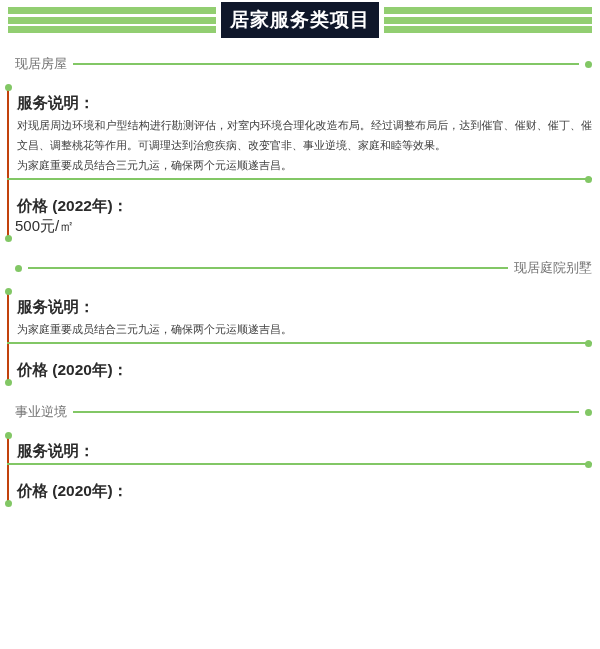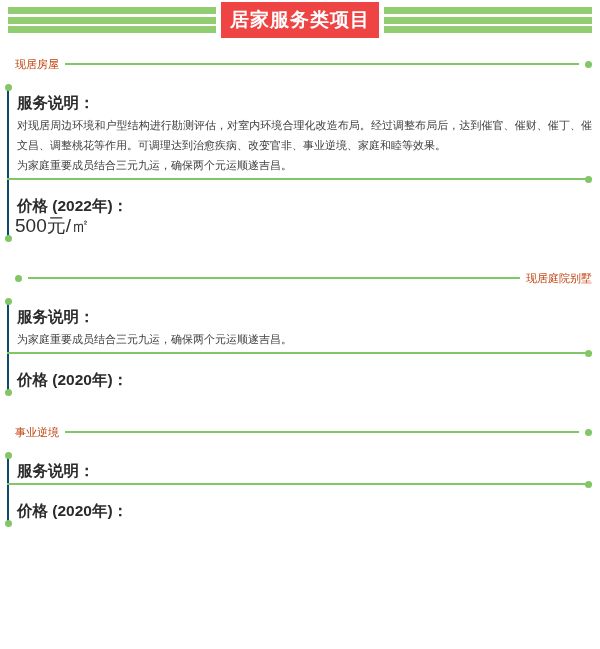--- a/index.html
+++ b/index.html
@@ -17,45 +17,45 @@
     display: flex; align-items: center;
     height: 40px; padding: 0 8px; margin-top: 0;
   }
   .stripes {
     flex: 1; height: 26px;
     display: flex; flex-direction: column; justify-content: space-between;
   }
   .stripes i { display: block; height: 7px; background: #92ce71; }
   .banner-box {
     width: 158px; height: 36px; margin: 0 5px;
-    background: #ef4444; color: #ffffff;
+    background: #0f172a; color: #ffffff;
     font-size: 19px; font-weight: bold; letter-spacing: 1px;
     display: flex; align-items: center; justify-content: center;
     flex: none;
   }
 
   
   .sec-head {
     display: flex; align-items: center;
     height: 20px; padding: 0 8px 0 15px;
-    font-size: 11px; color: #c2410c;
+    font-size: 13px; color: #737373;
   }
   .sec-head.first { margin-top: 14px; }
-  .sec-head.later { margin-top: 28px; }
+  .sec-head.later { margin-top: 18px; }
   .sec-line { flex: 1; height: 2px; background: #82c765; margin: 0 6px; }
   .dot {
     width: 7px; height: 7px; border-radius: 50%;
     background: #82c765; flex: none; display: block;
   }
 
   
   .card {
     position: relative;
     margin: 12px 8px 0 7px;
-    border-left: 2px solid #0c4a6e;
+    border-left: 2px solid #c2410c;
     padding: 8px 0 4px 8px;
   }
   .card-dot { position: absolute; left: -4.5px; width: 7px; height: 7px; }
   .card-dot.top { top: -2px; }
   .card-dot.bottom { bottom: -2px; }
 
   .desc h3, .price h3 {
     font-size: 15.5px; font-weight: bold; color: #2b2b2b;
     margin: 0 0 3px 0; line-height: 18px;
   }
@@ -66,21 +66,21 @@
   .desc p.indent { text-indent: 7px; }
 
   .divider {
     position: relative; height: 2px; background: #82c765;
     margin: 3px 0 3px -10px;  
   }
   .divider .dot { position: absolute; right: 0; top: -2.5px; }
 
   .price h3 { margin: 17px 0 1px 0; }
   .price p {
-    font-size: 19px; line-height: 20px; color: #2f2f2f;
+    font-size: 15px; line-height: 20px; color: #2f2f2f;
     margin: 0 0 0 -2px;
   }
 </style>
 </head>
 <body>
 
 <header class="banner">
   <div class="stripes">
     <i></i>
     <i></i>

